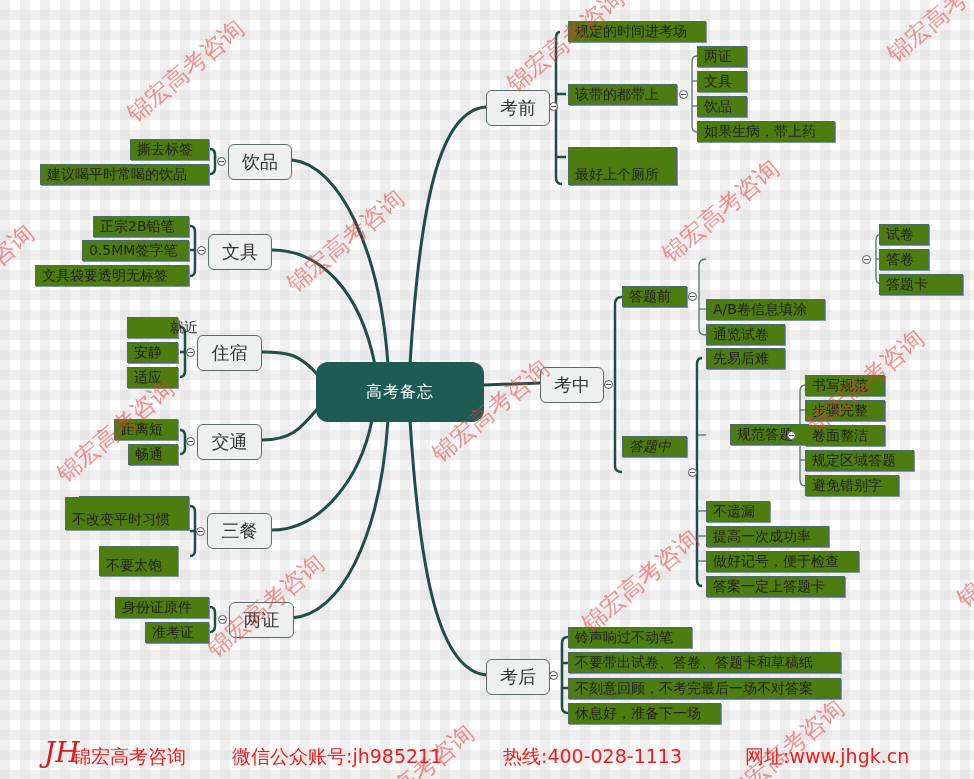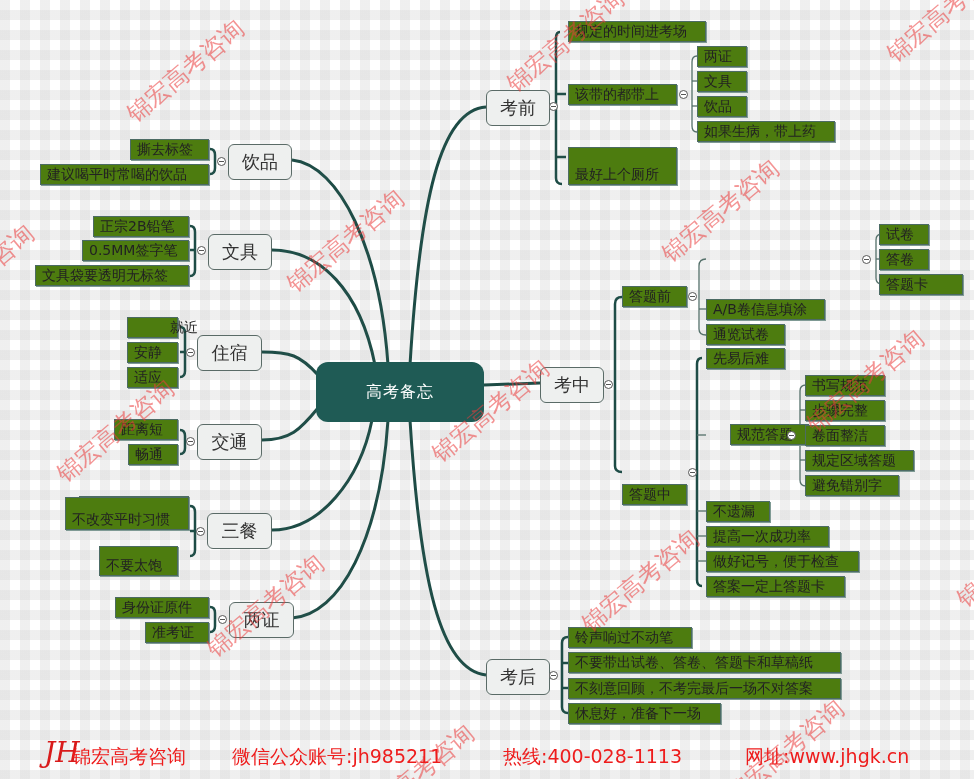--- a/index.html
+++ b/index.html
@@ -240,21 +240,21 @@
   <div class="leaf" style="left:879px;top:274px;width:84px;height:21px;">
       <span>答题卡</span>
     </div>
   <div class="leaf" style="left:706px;top:299px;width:119px;height:21px;">
       <span>A/B卷信息填涂</span>
     </div>
   <div class="leaf" style="left:706px;top:324px;width:79px;height:21px;">
       <span>通览试卷</span>
     </div>
 
-  <div class="leaf" style="left:622px;top:484px;width:65px;height:21px;">
+  <div class="leaf" style="left:622px;top:436px;width:65px;height:21px;font-style:italic;">
       <span>答题中</span>
     </div>
   <div class="toggle" style="left:688px;top:468px;"></div>
   <div class="leaf" style="left:706px;top:348px;width:79px;height:21px;">
       <span>先易后难</span>
     </div>
   <div class="leaf" style="left:706px;top:424px;width:79px;height:21px;margin-left:24px;">
       <span>规范答题</span>
     </div>
   <div class="toggle" style="left:787px;top:431px;"></div>

